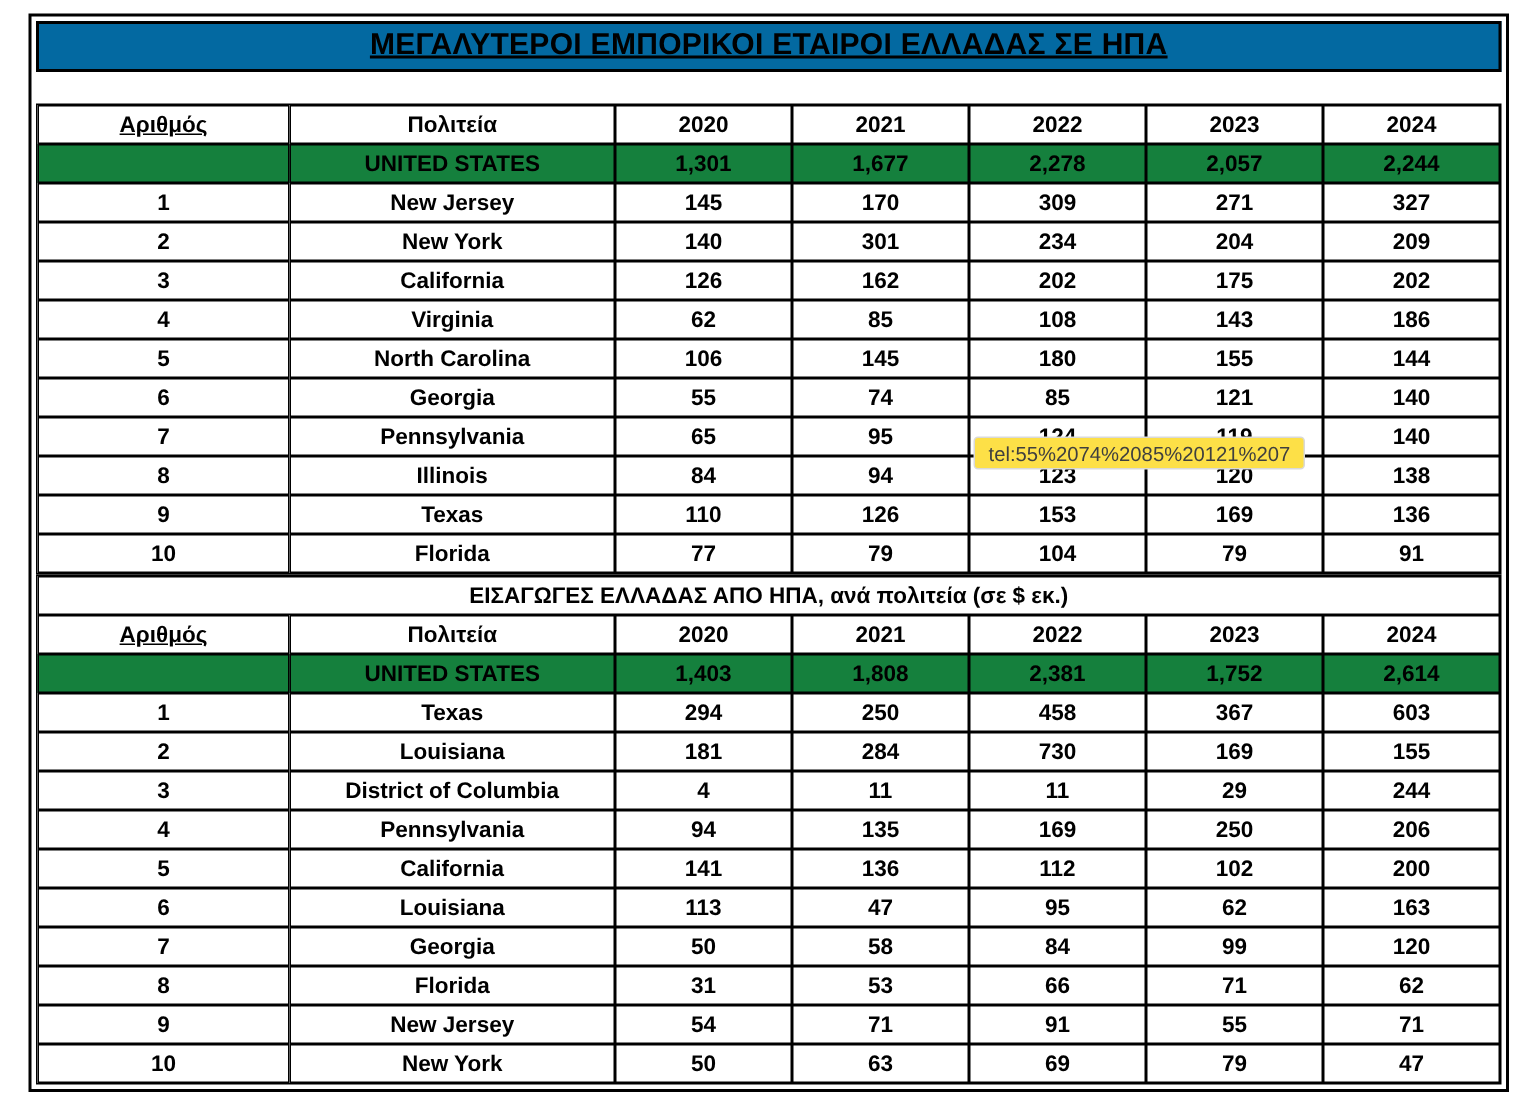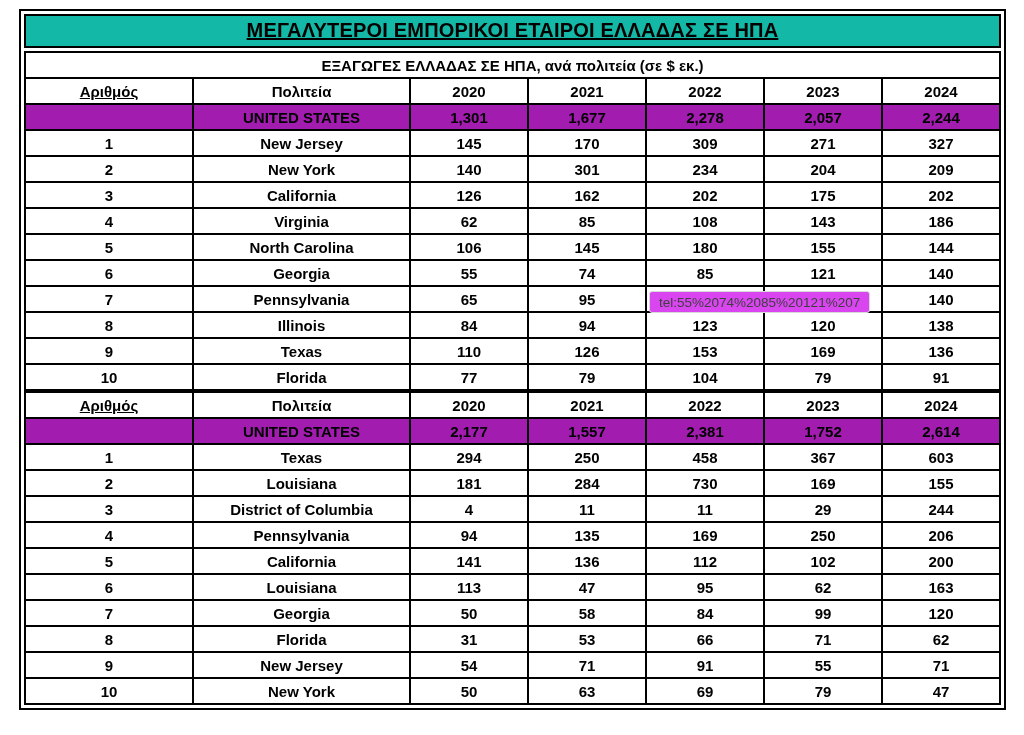--- a/index.html
+++ b/index.html
@@ -5,41 +5,41 @@
   html,body{margin:0;padding:0;}
   body{
     width:1024px;height:735px;background:#ffffff;position:relative;overflow:hidden;
     font-family:"Liberation Sans",sans-serif;color:#000;
   }
   .frame{
     position:absolute;left:19px;top:9px;width:987px;box-sizing:border-box;
     border:2px solid #000;padding:3px;background:#fff;
   }
   .title-bar{
-    border:2px solid #000;background:#14b8a6;text-align:center;
-    font-weight:bold;font-size:20px;padding:3px 0 4px 0;margin-bottom:3px;
+    border:2px solid #000;background:#0369a1;text-align:center;
+    font-weight:bold;font-size:20px;padding:3px 0 4px 0;margin-bottom:21px;
   }
   .title-bar span{text-decoration:underline;letter-spacing:.2px;}
   table.data-table{
     width:100%;table-layout:fixed;border-collapse:separate;border-spacing:0;
     border:1px solid #000;
   }
   table.data-table td{
     border:1.5px solid #000;box-sizing:border-box;height:26px;
     font-weight:bold;font-size:15px;text-align:center;vertical-align:middle;
     padding:0;overflow:hidden;white-space:nowrap;background:#fff;
   }
   td.section{background:#6D9CD0;font-size:17px;height:24px;}
   td.colhead{background:#C9DBEF;font-size:16px;height:26px;}
   td.colhead.rank-h{text-decoration:underline;}
   td.state{text-align:left;padding-left:9px;}
-  tr.total-row td{background:#a21caf;}
+  tr.total-row td{background:#15803d;}
   .tooltip{
     position:absolute;left:649px;top:291px;height:22px;box-sizing:border-box;
-    padding:2px 9px 0 9px;background:#d946ef;border:1px solid #D9D9D9;border-radius:3px;
+    padding:2px 9px 0 9px;background:#fde047;border:1px solid #D9D9D9;border-radius:3px;
     font-size:13.5px;line-height:18px;color:#3F3F3F;z-index:5;white-space:nowrap;
   }
 </style>
 </head>
 <body>
 
 <div class="frame">
 
   <div class="title-bar">
     <span>ΜΕΓΑΛΥΤΕΡΟΙ ΕΜΠΟΡΙΚΟΙ ΕΤΑΙΡΟΙ ΕΛΛΑΔΑΣ ΣΕ ΗΠΑ</span>
@@ -49,23 +49,20 @@
     <colgroup>
       <col style="width:168px">
         <col style="width:217px">
         <col>
         <col>
         <col>
         <col>
         <col>
     </colgroup>
     <tbody>
-      <tr>
-        <td class="section" colspan="7">ΕΞΑΓΩΓΕΣ ΕΛΛΑΔΑΣ ΣΕ ΗΠΑ, ανά πολιτεία (σε $ εκ.)</td>
-      </tr>
       <tr>
         <td class="colhead rank-h">Αριθμός</td>
         <td class="colhead">Πολιτεία</td>
         <td class="colhead">2020</td>
         <td class="colhead">2021</td>
         <td class="colhead">2022</td>
         <td class="colhead">2023</td>
         <td class="colhead">2024</td>
       </tr>
     <tr class="total-row">
@@ -175,33 +172,36 @@
       <col style="width:168px">
         <col style="width:217px">
         <col>
         <col>
         <col>
         <col>
         <col>
     </colgroup>
     <tbody>
       <tr>
+        <td class="section" colspan="7">ΕΙΣΑΓΩΓΕΣ ΕΛΛΑΔΑΣ ΑΠΟ ΗΠΑ, ανά πολιτεία (σε $ εκ.)</td>
+      </tr>
+      <tr>
         <td class="colhead rank-h">Αριθμός</td>
         <td class="colhead">Πολιτεία</td>
         <td class="colhead">2020</td>
         <td class="colhead">2021</td>
         <td class="colhead">2022</td>
         <td class="colhead">2023</td>
         <td class="colhead">2024</td>
       </tr>
     <tr class="total-row">
           <td class="rank"></td>
           <td class="state">UNITED STATES</td>
-          <td class="value">2,177</td>
-          <td class="value">1,557</td>
+          <td class="value">1,403</td>
+          <td class="value">1,808</td>
           <td class="value">2,381</td>
           <td class="value">1,752</td>
           <td class="value">2,614</td>
         </tr>
         <tr>
           <td class="rank">1</td>
           <td class="state">Texas</td>
           <td class="value">294</td>
           <td class="value">250</td>
           <td class="value">458</td>

